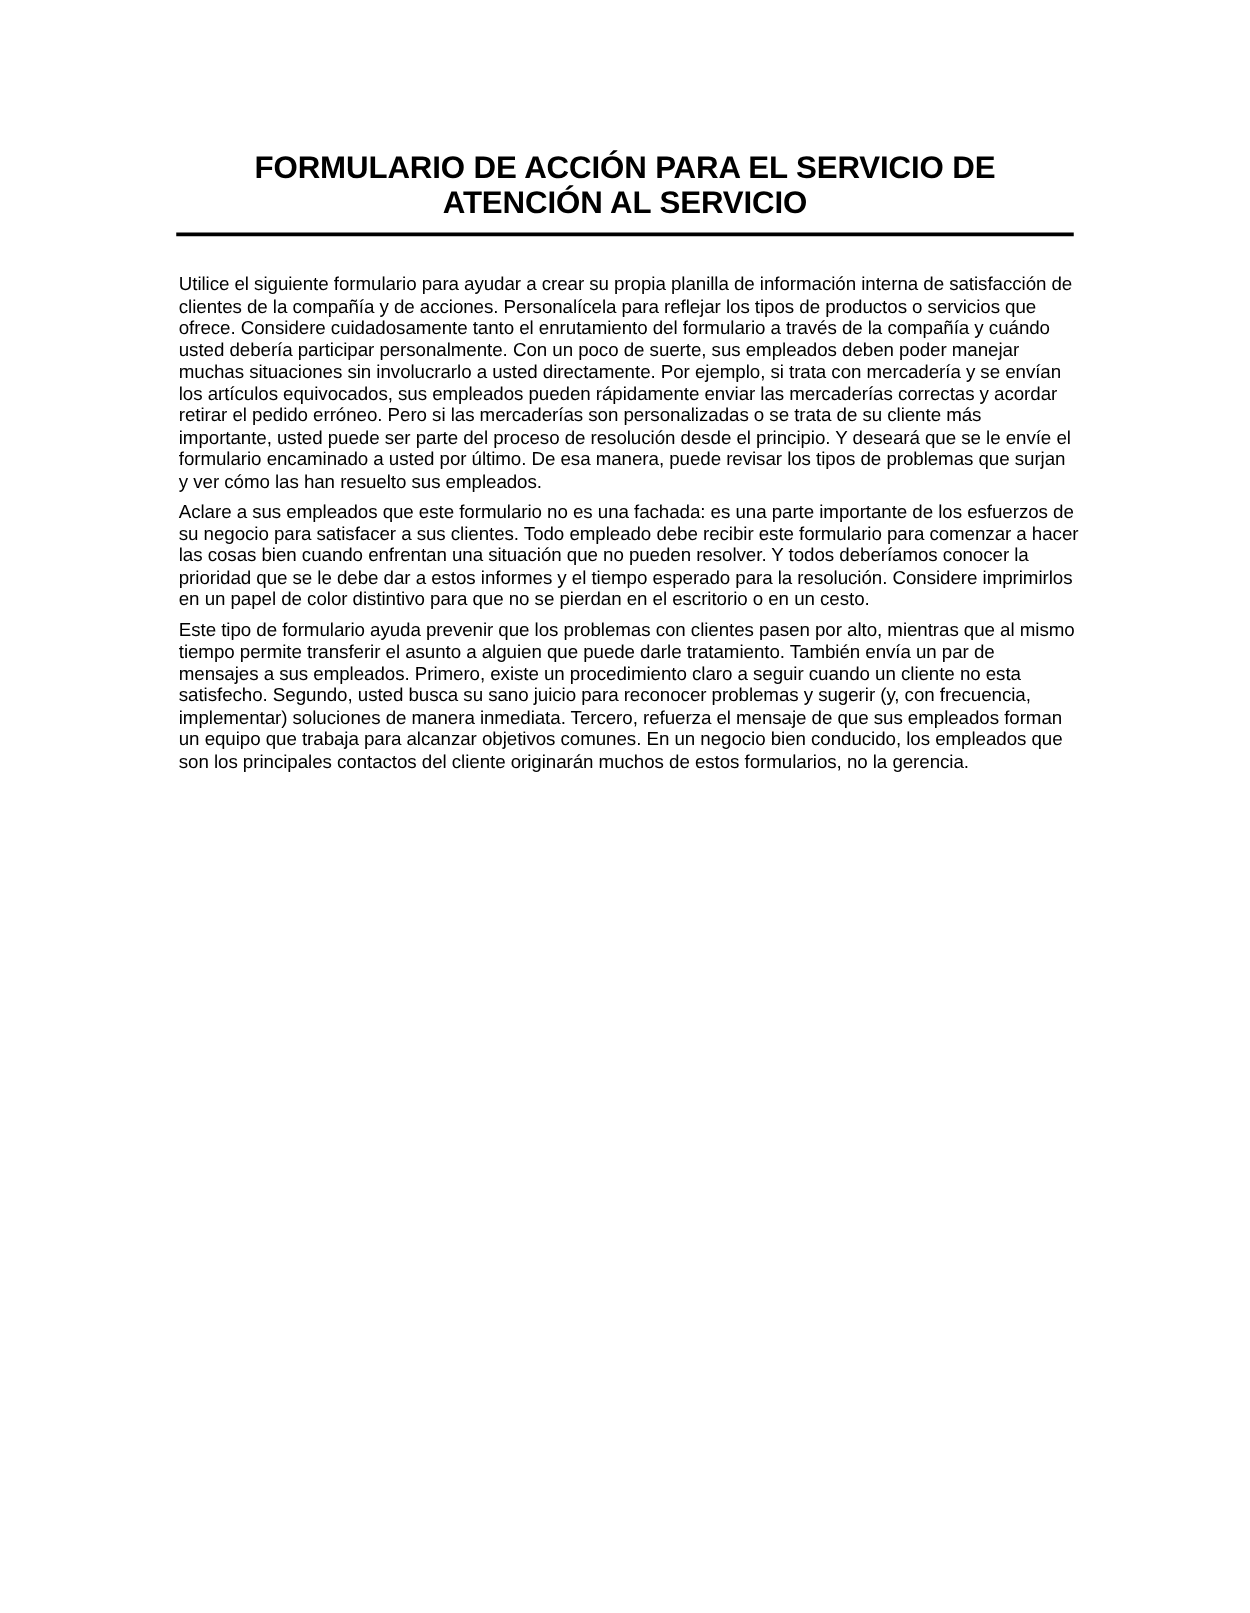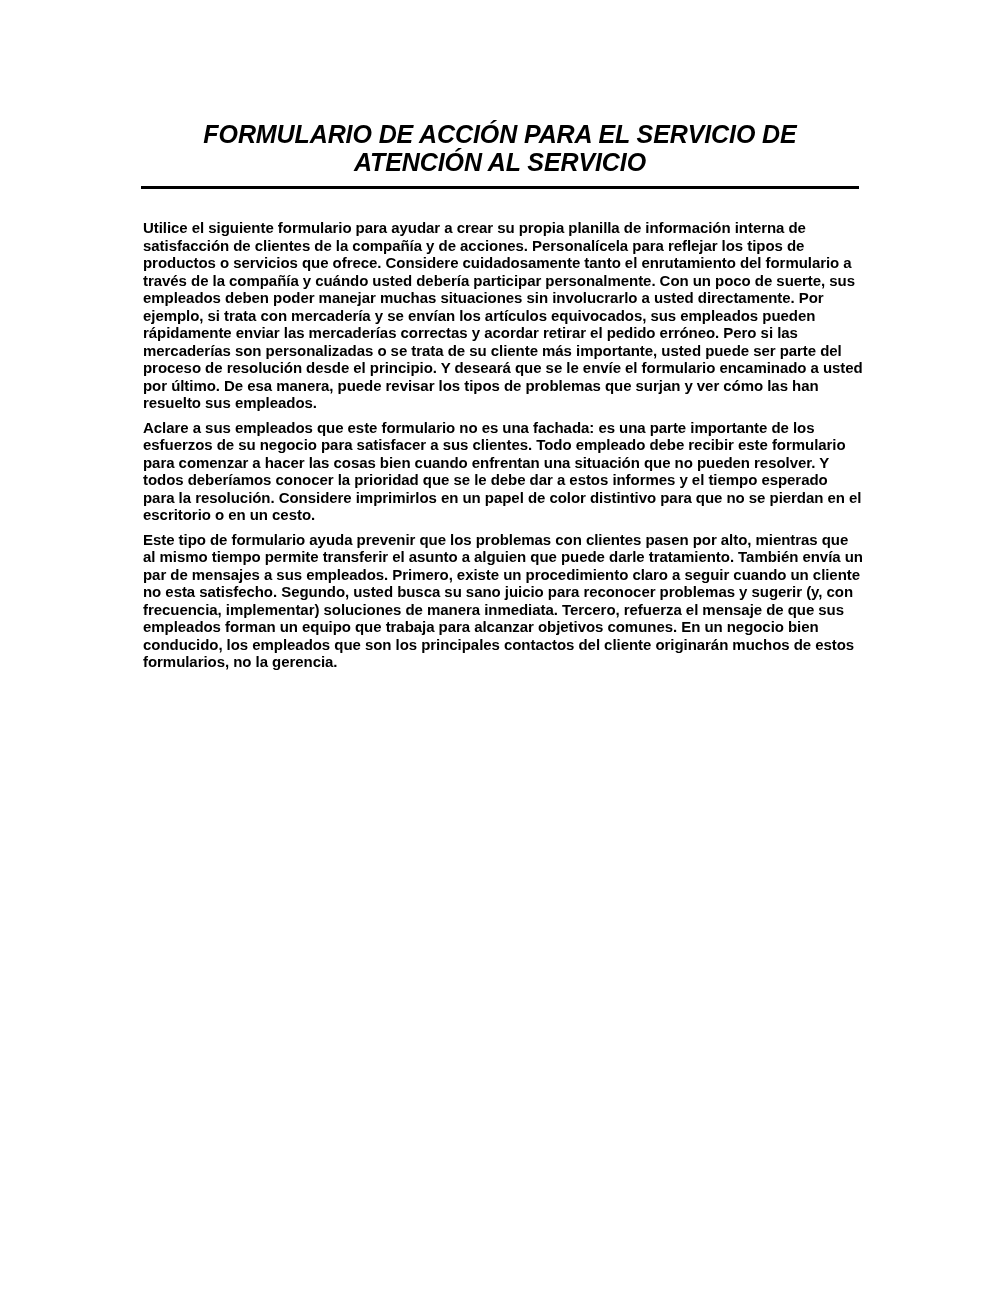--- a/index.html
+++ b/index.html
@@ -27,42 +27,40 @@
       position: absolute;
       left: 141px;
       top: 120px;
       width: 718px;
       margin: 0;
       text-align: center;
       font-weight: bold;
       font-size: 25px;
       line-height: 28px;
       letter-spacing: -0.1px;
-      font-style: italic;
     }
     .rule {
       position: absolute;
       left: 141px;
       top: 186px;
       width: 718px;
       height: 3px;
       background: #000000;
     }
     .body-text {
       position: absolute;
       left: 143px;
       top: 219px;
       width: 720px;
     }
     .body-text p {
       margin: 0 0 7px 0;
       font-size: 15px;
       line-height: 17.5px;
       letter-spacing: -0.05px;
-      font-weight: bold;
     }
   </style>
 </head>
 <body>
 
 <div class="page">
   <h1 class="title">
     <span>FORMULARIO DE ACCIÓN PARA EL SERVICIO DE</span><br>
     <span>ATENCIÓN AL SERVICIO</span>
   </h1>

